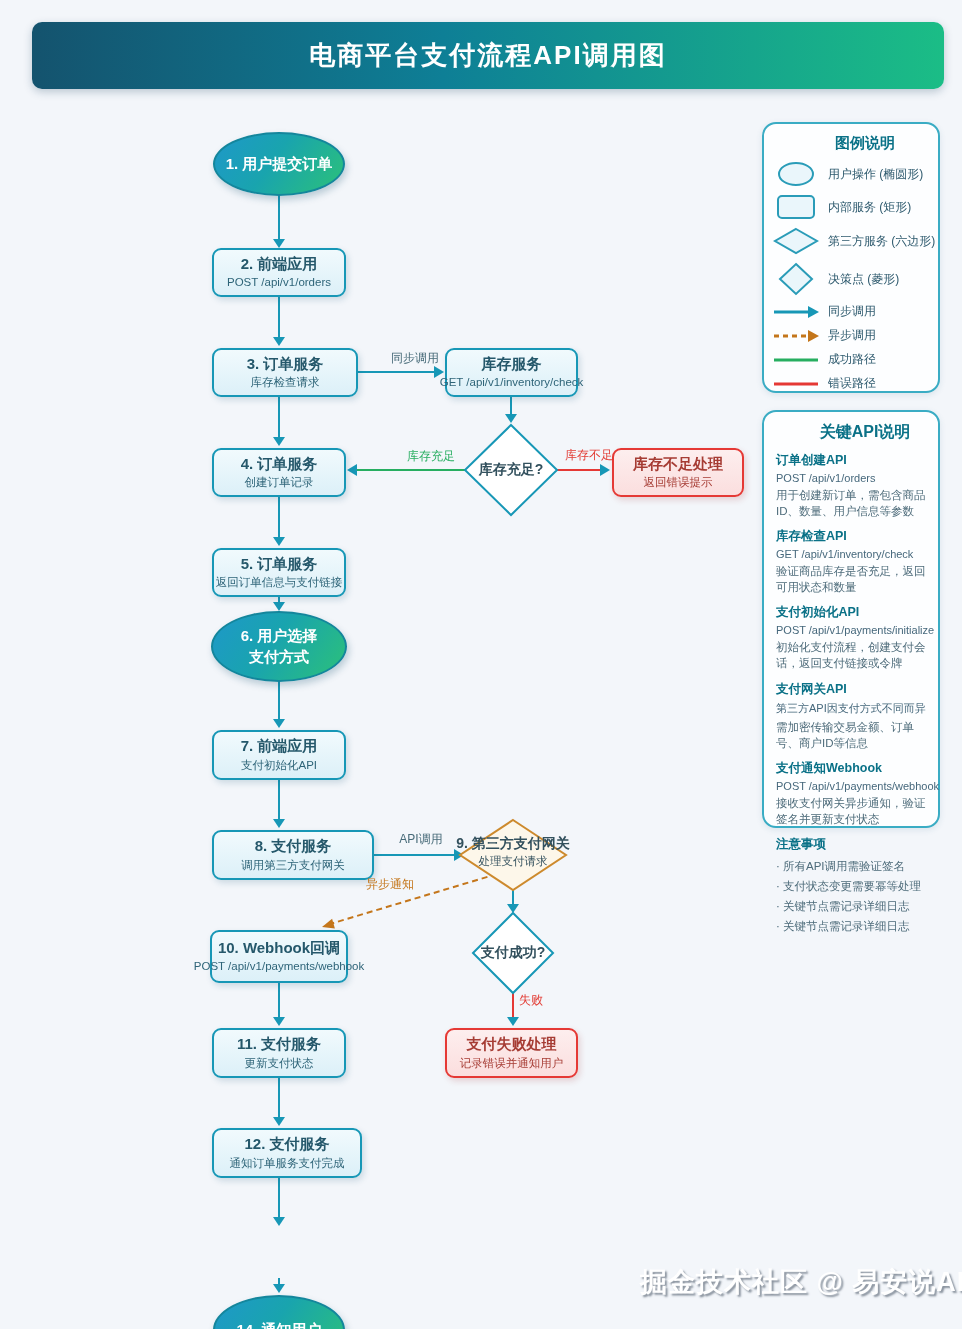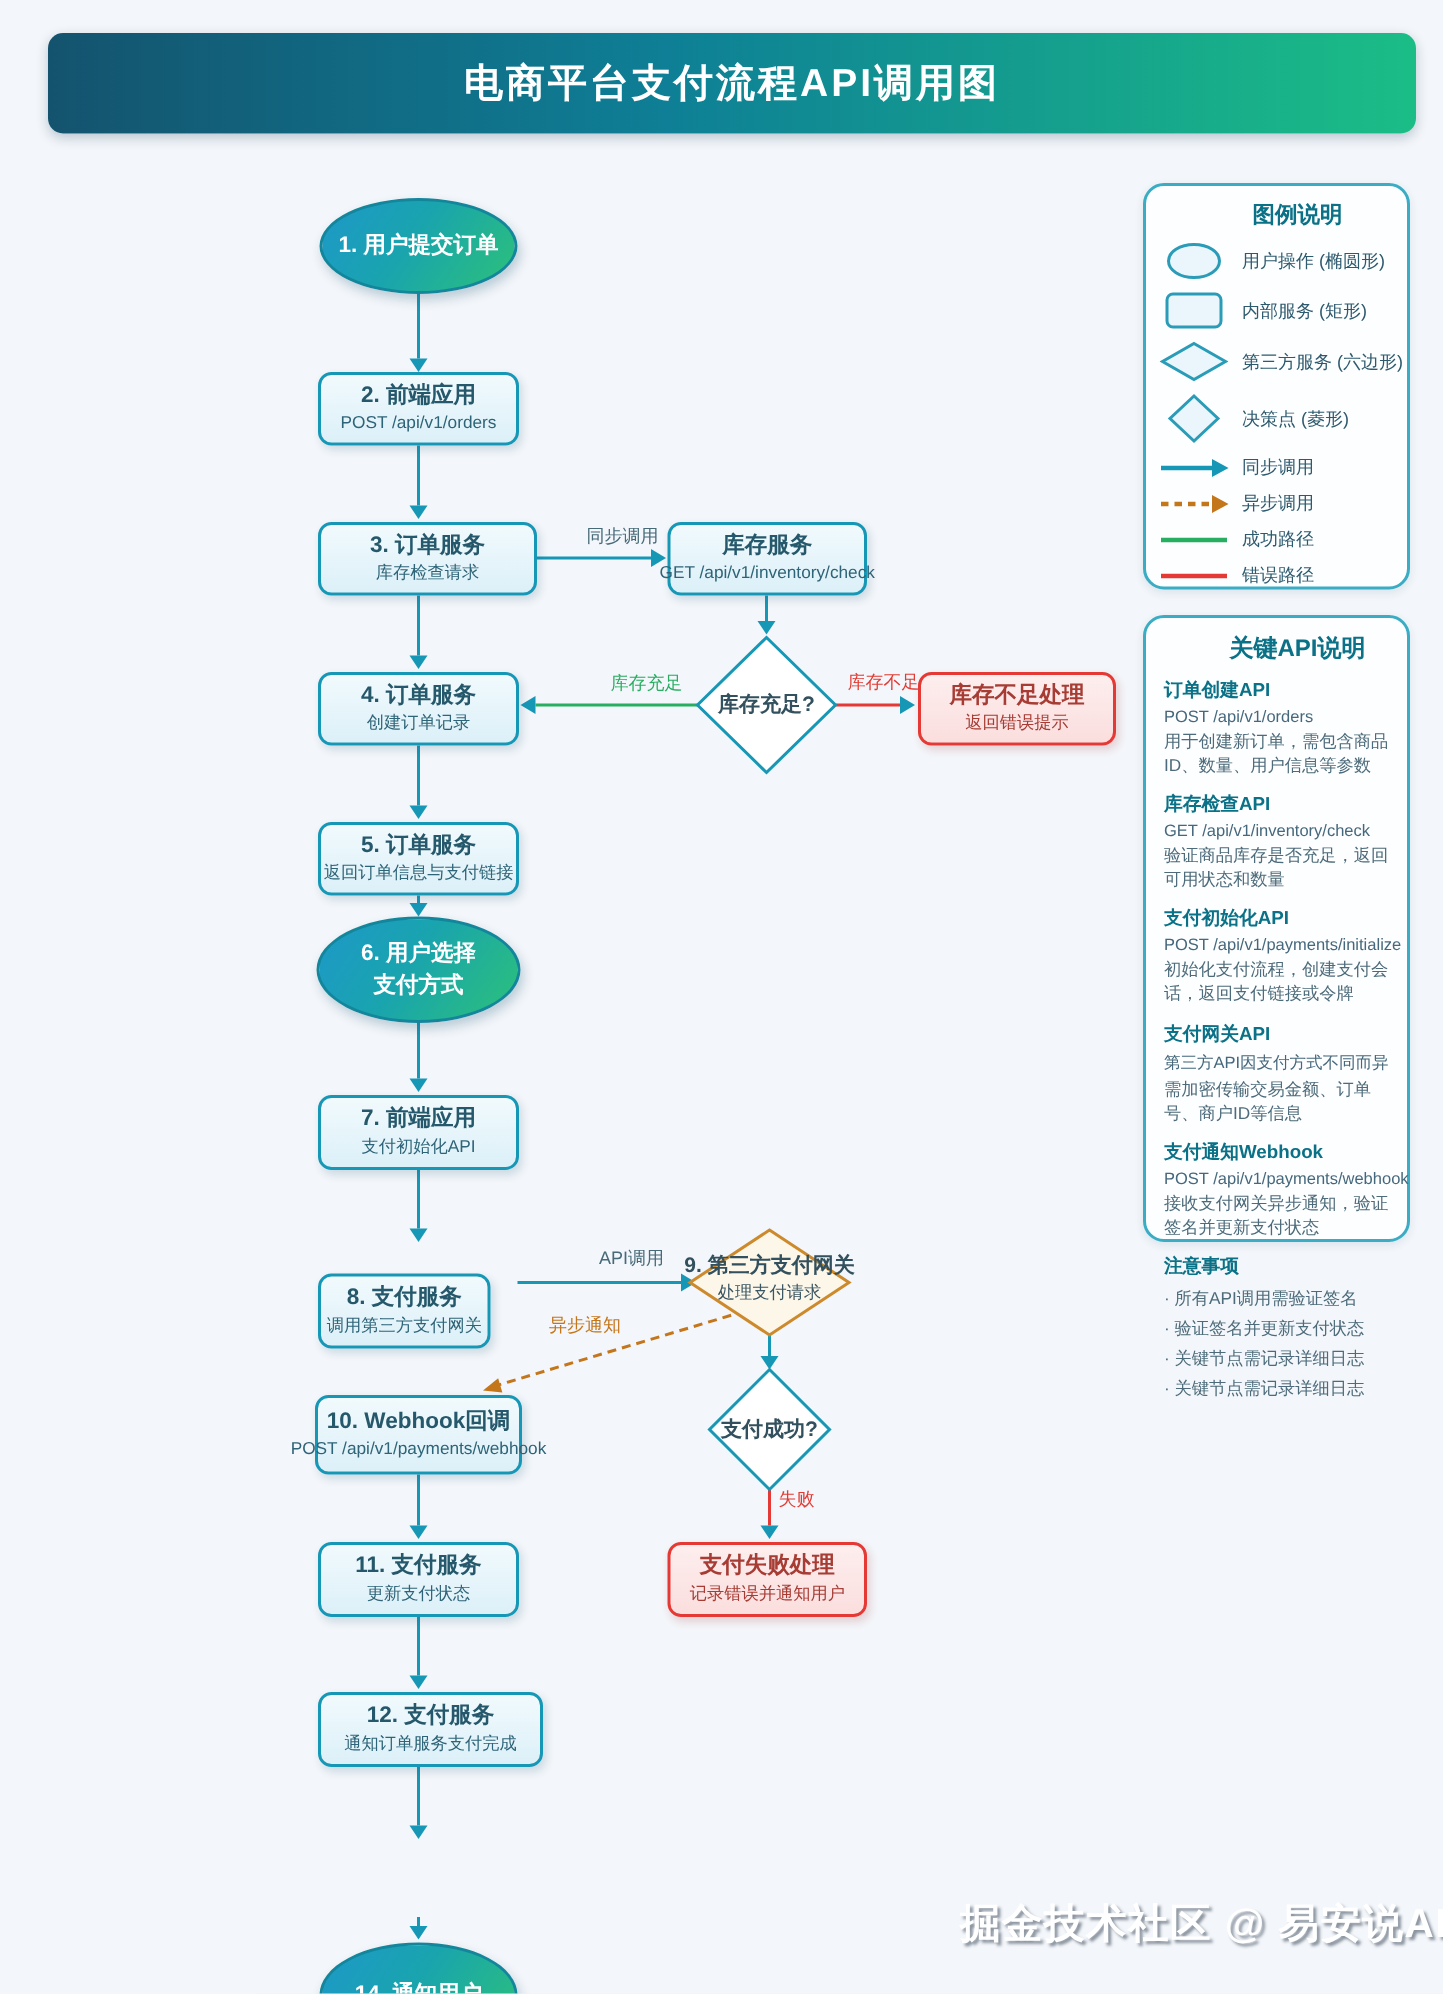--- a/index.html
+++ b/index.html
@@ -159,21 +159,21 @@
   <div class="ellipse" style="left:211px;top:611px;width:136px;height:71px;">
     <div class="t">6. 用户选择</div>
     <div class="t">支付方式</div>
   </div>
 
   <div class="node" style="left:212px;top:730px;width:134px;height:50px;">
     <div class="t">7. 前端应用</div>
     <div class="s">支付初始化API</div>
   </div>
 
-  <div class="node" style="left:212px;top:849px;width:115px;height:50px;">
+  <div class="node" style="left:212px;top:830px;width:162px;height:50px;">
     <div class="t">8. 支付服务</div>
     <div class="s">调用第三方支付网关</div>
   </div>
 
   <div class="node" style="left:210px;top:930px;width:138px;height:53px;">
     <div class="t">10. Webhook回调</div>
     <div class="s">POST /api/v1/payments/webhook</div>
   </div>
 
   <div class="node err" style="left:445px;top:1028px;width:133px;height:50px;">
@@ -309,21 +309,21 @@
     </div>
     <div>
       <div class="api-heading">支付通知Webhook</div>
       <div class="api-code">POST /api/v1/payments/webhook</div>
       <div class="api-desc">接收支付网关异步通知，验证签名并更新支付状态</div>
     </div>
 
     <div>
       <div class="api-heading">注意事项</div>
       <div class="api-note">· 所有API调用需验证签名</div>
-      <div class="api-note">· 验证签名并更新支付状态</div>
+      <div class="api-note">· 支付状态变更需要幂等处理</div>
       <div class="api-note">· 关键节点需记录详细日志</div>
       <div class="api-note">· 关键节点需记录详细日志</div>
     </div>
   </div>
 
   <div class="watermark">掘金技术社区 @ 易安说AI</div>
 
 </div>
 
 </body></html>

